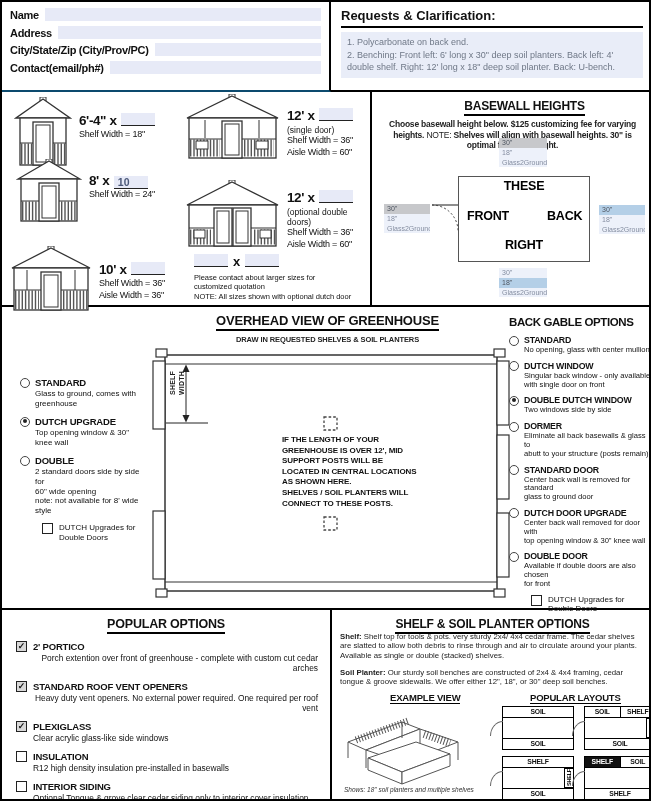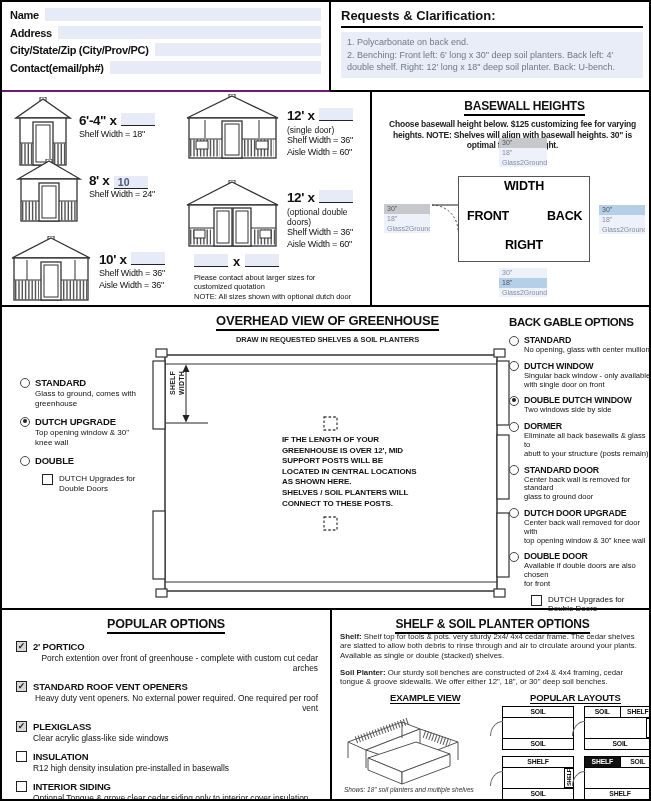--- a/index.html
+++ b/index.html
@@ -3,21 +3,21 @@
 <meta charset="utf-8">
 <style>
   * { box-sizing: border-box; margin: 0; padding: 0; }
   body { font-family: "Liberation Sans", sans-serif; background: #fff; }
   #page { position: relative; width: 651px; height: 801px; background: #fff;
           border: 2px solid #000; overflow: hidden; color: #111; }
   .sec { position: absolute; }
   .pre { white-space: pre-line; }
 
   
-  #sec-contact { left:0; top:0; width:329px; height:90px; border-right:2px solid #000; border-bottom:2px solid #701a75; padding:6px 8px 4px 8px; }
+  #sec-contact { left:0; top:0; width:329px; height:90px; border-right:2px solid #000; border-bottom:2px solid #0c4a6e; padding:6px 8px 4px 8px; }
   .frm-row { display:flex; align-items:flex-end; margin-bottom:4.5px; }
   .frm-label { font-weight:800; font-size:11px; letter-spacing:-0.3px; white-space:nowrap; }
   .frm-input { flex:1; height:13px; background:#e7eaf7; margin-left:6px; font-size:10px; color:#43506b; padding:0 3px; }
 
   
   #sec-requests { left:329px; top:0; width:322px; height:90px; border-bottom:2px solid #000; padding:6px 10px 0 10px; }
   .rq-title { font-weight:800; font-size:13px; border-bottom:2px solid #000; padding-bottom:3px; }
   .rq-body { margin-top:4px; background:#e9edf8; color:#6f7887; font-size:9px; line-height:12.5px; padding:4px 6px; }
 
   
@@ -161,21 +161,21 @@
             <rect x="23" y="24" width="20" height="38" fill="#fff" stroke="#333" stroke-width="1.3"></rect>
             <rect x="26" y="27" width="14" height="32" fill="none" stroke="#333"></rect>
           </svg>
       </span>
       <div class="size-txt" style="margin-top:12px;">
         <div><span class="size-label">8' x</span> <span class="size-blank">10</span></div>
         <div class="size-d">Shelf Width = 24"</div>
       </div>
     </div>
 
-    <div class="size-opt" style="left:8px; top:144px;">
+    <div class="size-opt" style="left:8px; top:154px;">
       <span class="gh-icon">
         <svg width="82" height="66" viewBox="0 0 82 66">
             <rect x="38" y="0" width="6" height="4" fill="#fff" stroke="#333"></rect>
             <polygon points="41,2 80,22 2,22" fill="#fff" stroke="#333" stroke-width="1.3"></polygon>
             <rect x="4" y="22" width="74" height="42" fill="#fff" stroke="#333" stroke-width="1.3"></rect>
             <line x1="17" y1="24" x2="17" y2="44" stroke="#333"></line>
             <line x1="65" y1="24" x2="65" y2="44" stroke="#333"></line>
             <line x1="5" y1="54" x2="29" y2="54" stroke="#555" stroke-width="19" stroke-dasharray="1.4 1.9"></line>
             <line x1="53" y1="54" x2="77" y2="54" stroke="#555" stroke-width="19" stroke-dasharray="1.4 1.9"></line>
             <line x1="4" y1="44" x2="31" y2="44" stroke="#333"></line>
@@ -249,24 +249,24 @@
       </div>
       <div class="custom-note">Please contact about larger sizes for</div>
       <div class="custom-note" style="margin-top:0;">customized quotation</div>
       <div class="custom-note" style="margin-top:0;">NOTE: All sizes shown with optional dutch door</div>
     </div>
   </div>
 
   <div id="sec-basewall" class="sec">
     <div class="bw-title-wrap"><span class="u-title" style="font-size:12px;margin-left:24px;">BASEWALL HEIGHTS</span></div>
     <div class="bw-intro"><span>Choose basewall height below. $125 customizing fee for varying heights.</span>
-      <span style="font-weight:700;">NOTE:</span><span> Shelves will align with basewall heights. 30" is optimal for shelf height.</span></div>
+      <span style="font-weight:400;">NOTE:</span><span> Shelves will align with basewall heights. 30" is optimal for shelf height.</span></div>
 
     <div class="bw-rect"></div>
-    <div class="bw-wall" style="left:86px; top:87px; width:132px; text-align:center;">WIDTH</div>
+    <div class="bw-wall" style="left:86px; top:87px; width:132px; text-align:center;">THESE</div>
     <div class="bw-wall" style="left:95px; top:117px;">FRONT</div>
     <div class="bw-wall" style="left:175px; top:117px;">BACK</div>
     <div class="bw-wall" style="left:86px; top:146px; width:132px; text-align:center;">RIGHT</div>
 
     <svg style="position:absolute; left:56px; top:111px;" width="31" height="32">
       <line x1="30" y1="2" x2="4" y2="2" stroke="#444" stroke-width="1.2"></line>
       <path d="M 4,2 A 26,26 0 0 1 30,28" fill="none" stroke="#444" stroke-width="1" stroke-dasharray="2 2.2"></path>
     </svg>
 
     <div class="bw-list" style="left:127px; top:46px;">
@@ -340,20 +340,23 @@
         <div>
             <div class="opt-label">DUTCH UPGRADE</div>
              <div class="opt-desc pre">Top opening window &amp; 30"
 knee wall</div>
           </div>
       </div>
       <div class="opt">
         <span class="radio"></span>
         <div>
             <div class="opt-label">DOUBLE</div>
+             <div class="opt-desc pre">2 standard doors side by side for
+60" wide opening
+note: not available for 8' wide style</div>
           </div>
       </div>
       <div class="cb-row">
         <span class="cb"></span>
         <span class="cb-label pre">DUTCH Upgrades for
 Double Doors</span>
       </div>
     </div>
 
     <div id="bg-col" class="opt-col" style="left:507px; top:8px; width:142px;">

